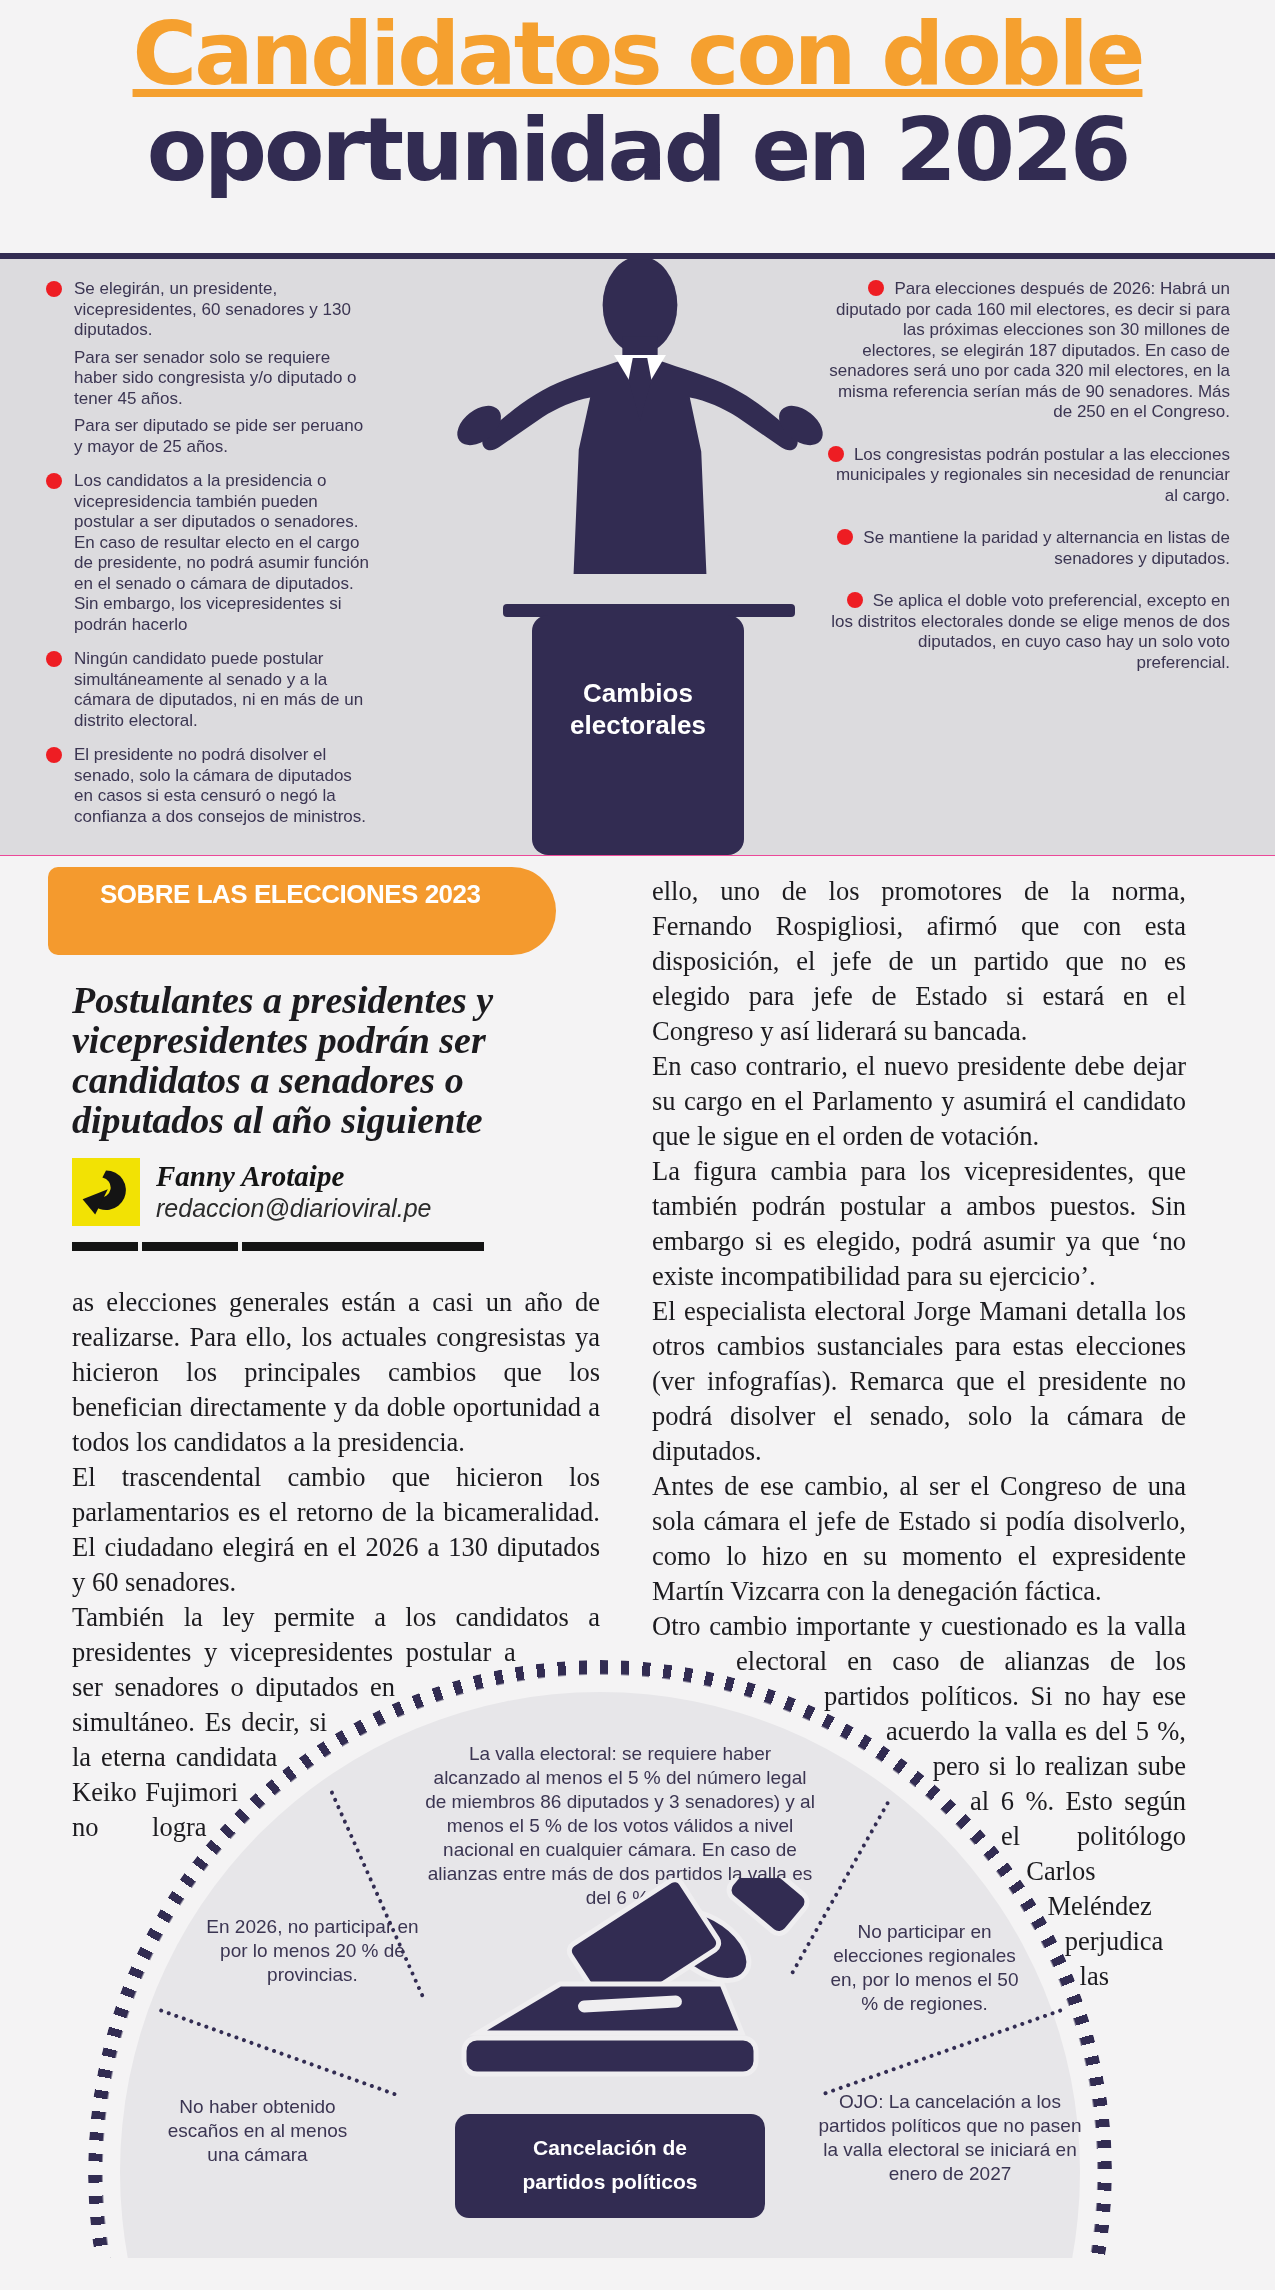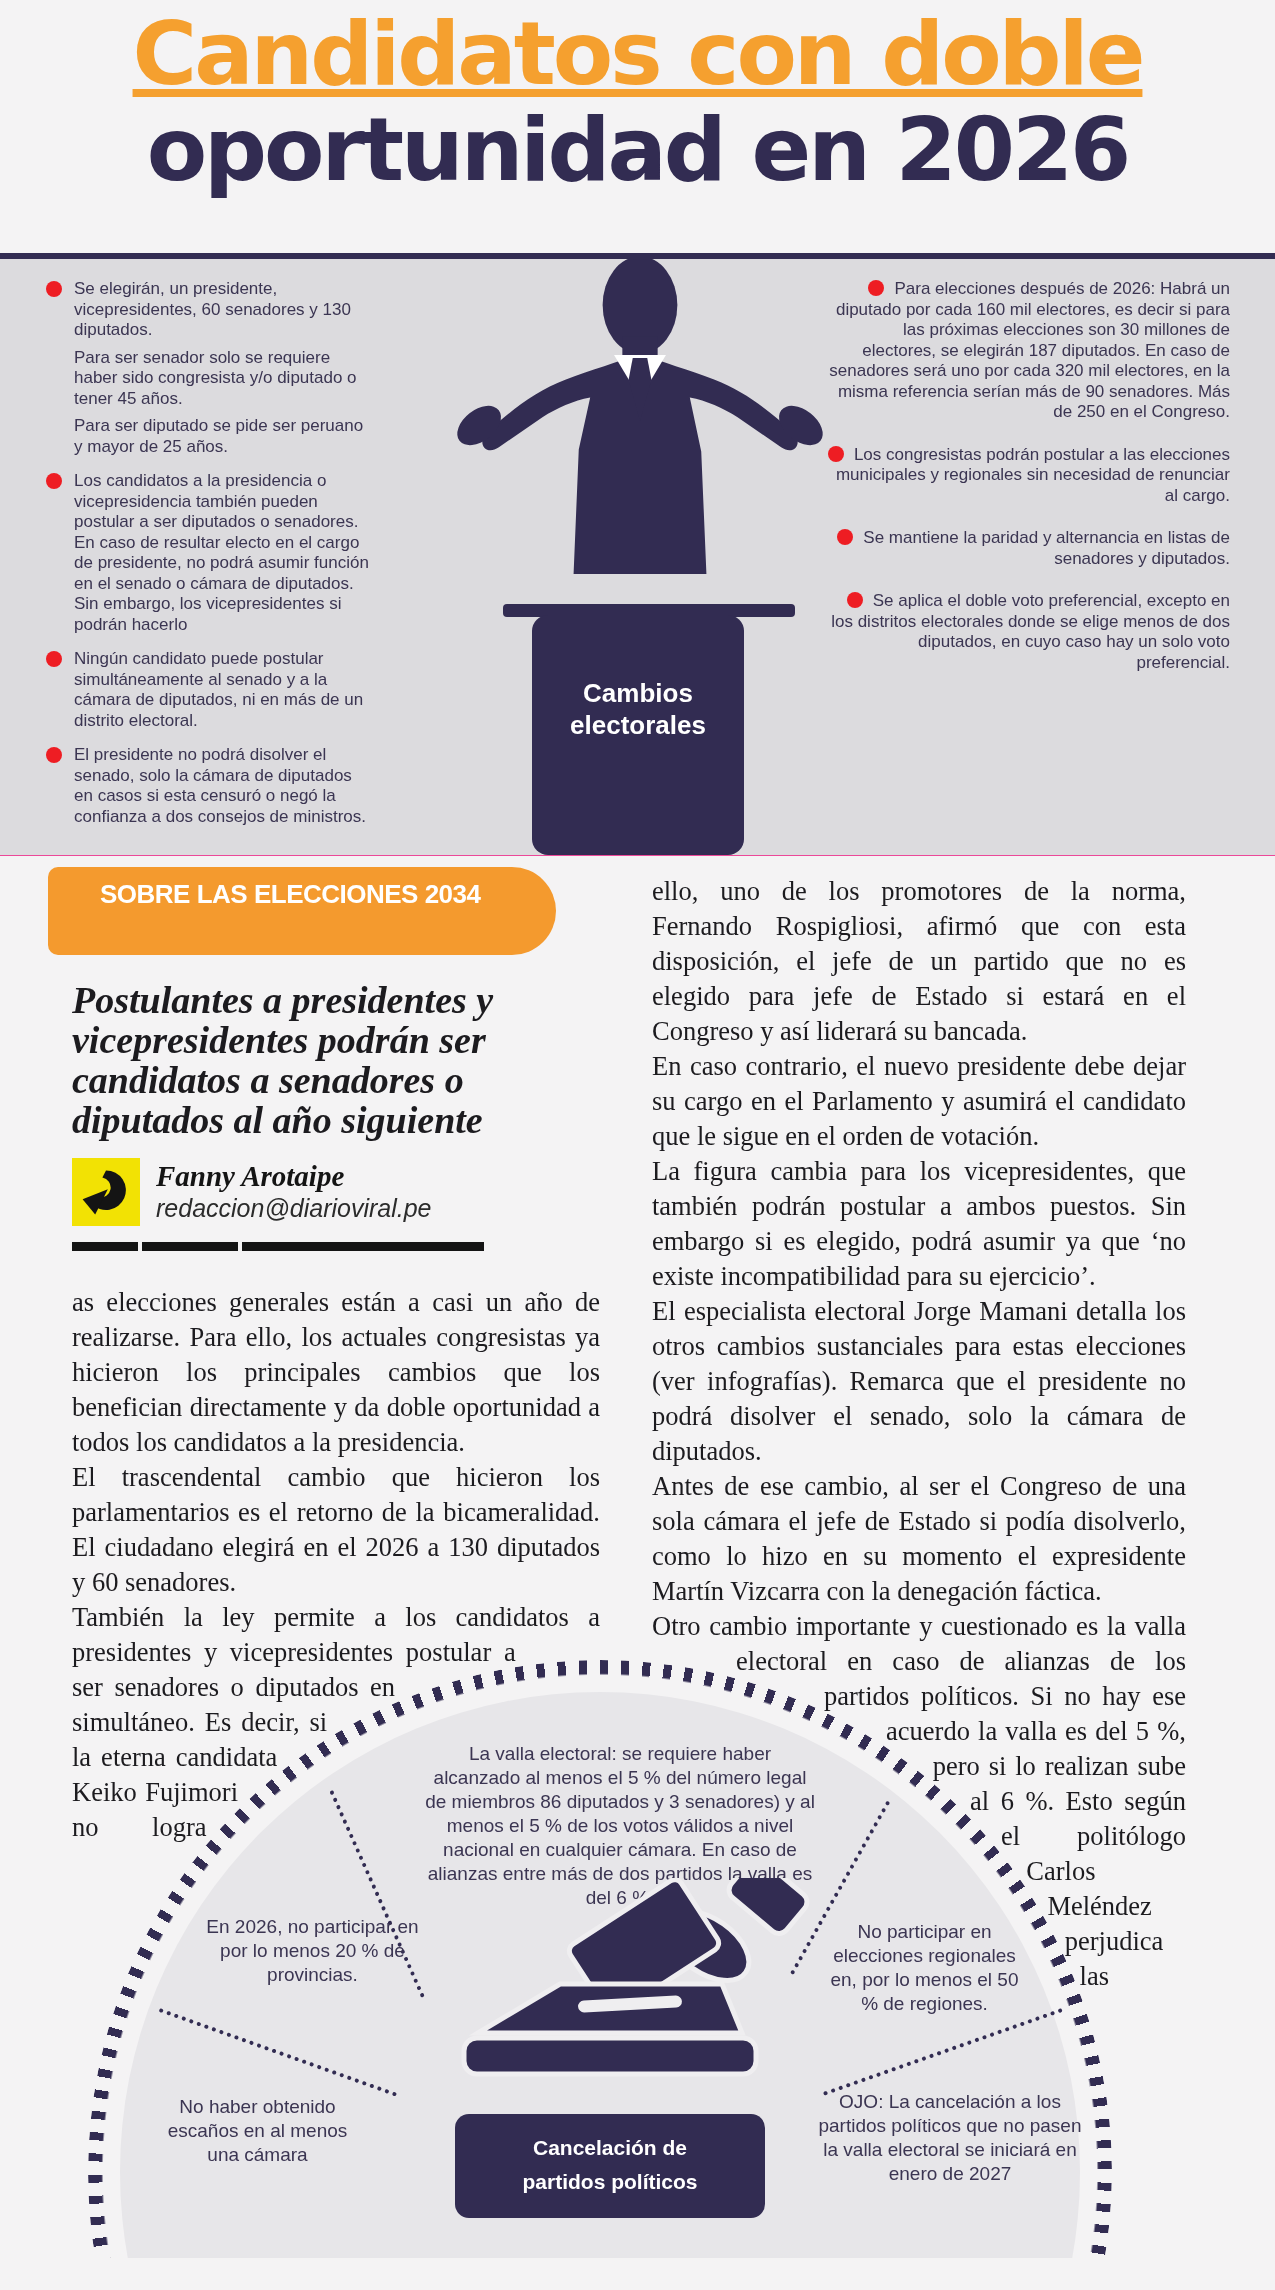--- a/index.html
+++ b/index.html
@@ -159,21 +159,21 @@
       <div class="bullet-r">
         <p style="margin:0"><span class="dot-inline"></span><span>Se mantiene la paridad y alternancia en listas de senadores y diputados.</span></p>
       </div>
       <div class="bullet-r">
         <p style="margin:0"><span class="dot-inline"></span><span>Se aplica el doble voto preferencial, excepto en los distritos electorales donde se elige menos de dos diputados, en cuyo caso hay un solo voto preferencial.</span></p>
       </div>
     </div>
   </div>
 
   <div class="kicker">
-    <span>SOBRE LAS ELECCIONES 2034</span>
+    <span>SOBRE LAS ELECCIONES 2023</span>
   </div>
 
   <h2 class="headline">Postulantes a presidentes y vicepresidentes podrán ser candidatos a senadores o diputados al año siguiente</h2>
 
   <div class="byline">
     <div class="brand-logo">
       <svg width="54" height="54" viewBox="0 0 60 60" aria-hidden="true">
         <path d="M30 6 a22 22 0 1 1 -16 37 l8 -7 a11 11 0 1 0 4 -22 z" fill="#141414"></path>
         <polygon points="4,38 32,27 18,55" fill="#141414"></polygon>
       </svg>

